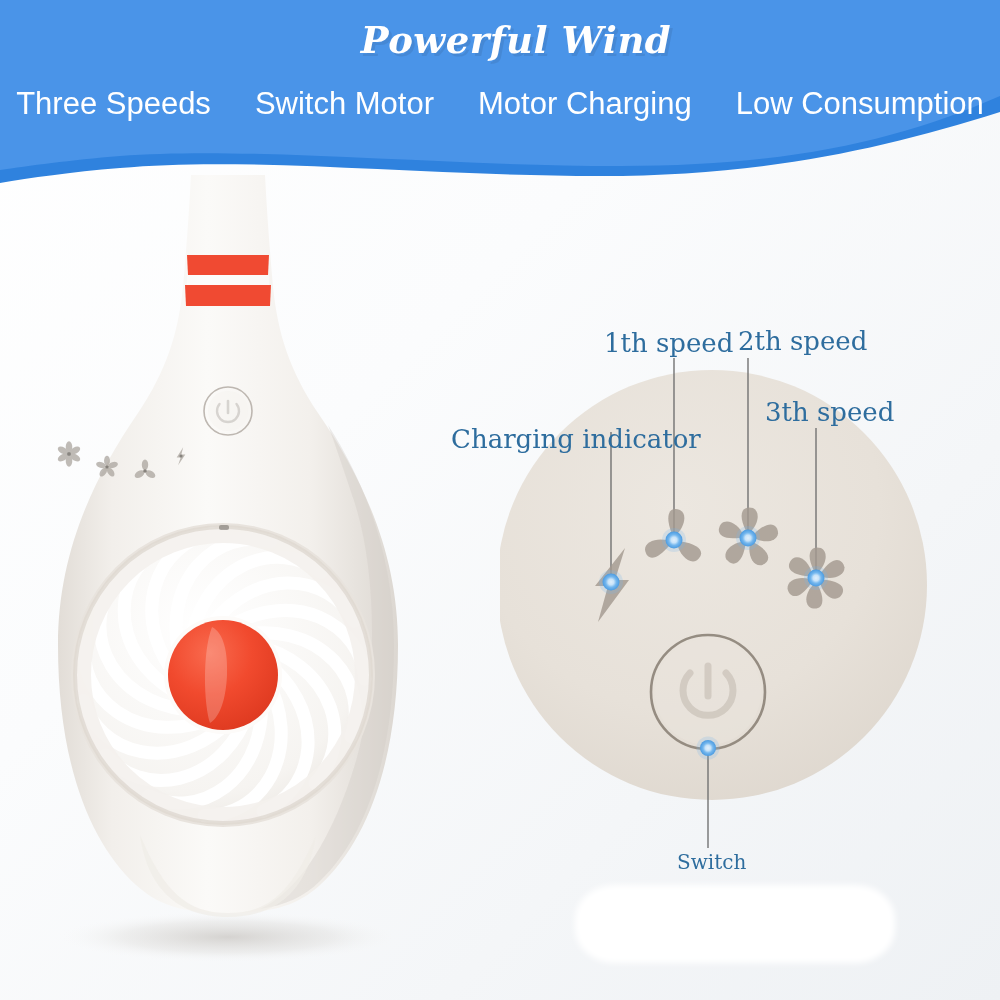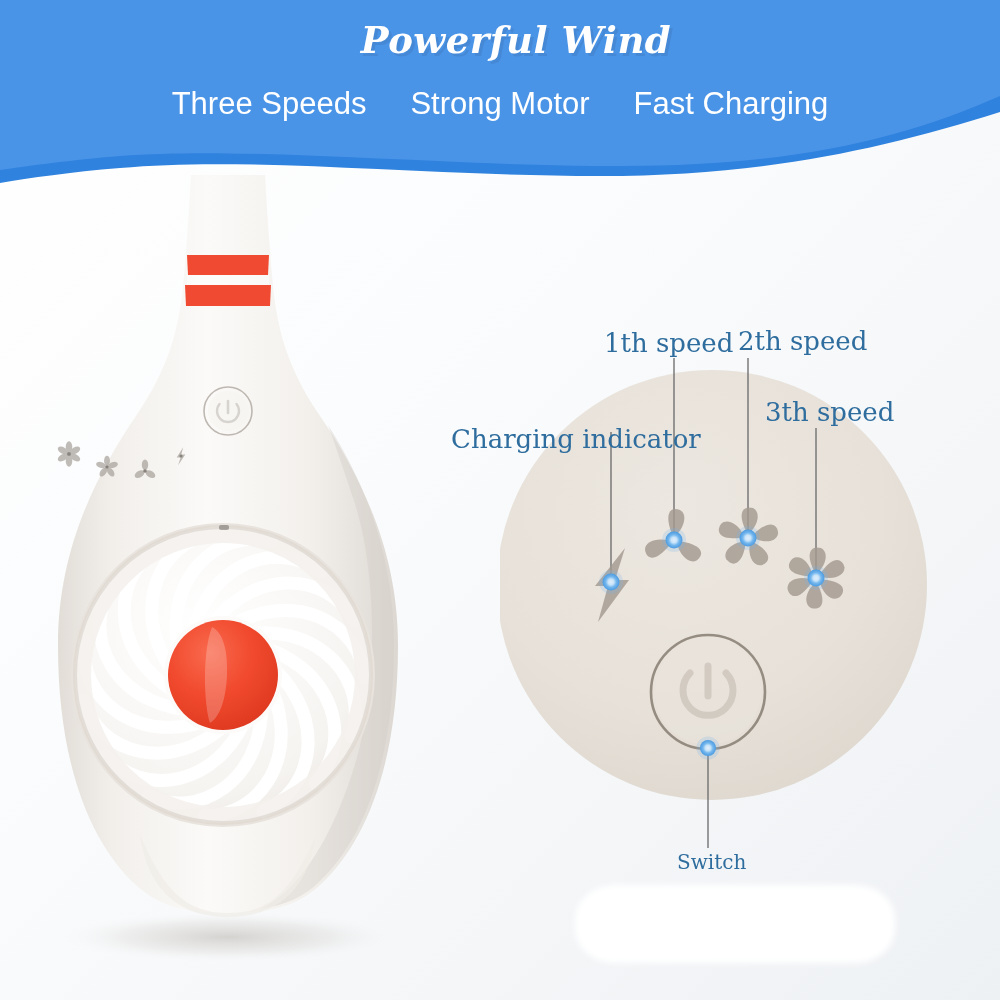--- a/index.html
+++ b/index.html
@@ -71,22 +71,23 @@
 
   <div class="banner">
     <svg width="1000" height="186" viewBox="0 0 1000 186">
       <path fill="#2f82de" d="M0,0 H1000 V112 C880,150 760,176 600,176 C420,176 250,156 120,168 C70,172 30,178 0,183 Z"></path>
       <path fill="#4a94e8" d="M0,0 H1000 V96 C900,140 790,166 620,166 C440,166 250,146 120,156 C70,160 28,166 0,170 Z"></path>
     </svg>
     <div class="banner-text">
       <div class="title">Powerful Wind</div>
       <div class="subrow">
         <span>Three Speeds</span>
-        <span>Strong Motor</span>
-        <span>Fast Charging</span>
+        <span>Switch Motor</span>
+        <span>Motor Charging</span>
+        <span>Low Consumption</span>
       </div>
     </div>
   </div>
 
   <div class="product">
     <svg width="430" height="800" viewBox="0 0 430 800">
       <defs>
         <linearGradient id="bodyGrad" x1="0" y1="0" x2="1" y2="0">
           <stop offset="0" stop-color="#e2ddd7"></stop>
           <stop offset="0.16" stop-color="#f2efeb"></stop>

